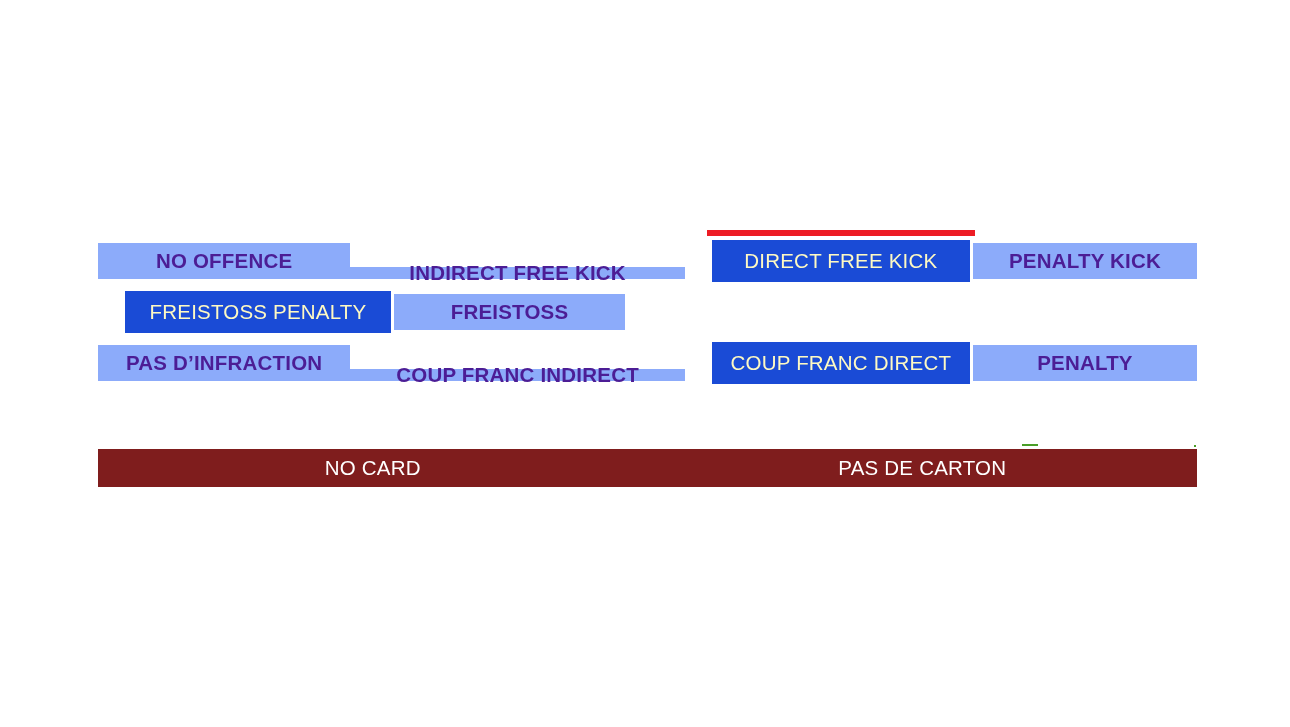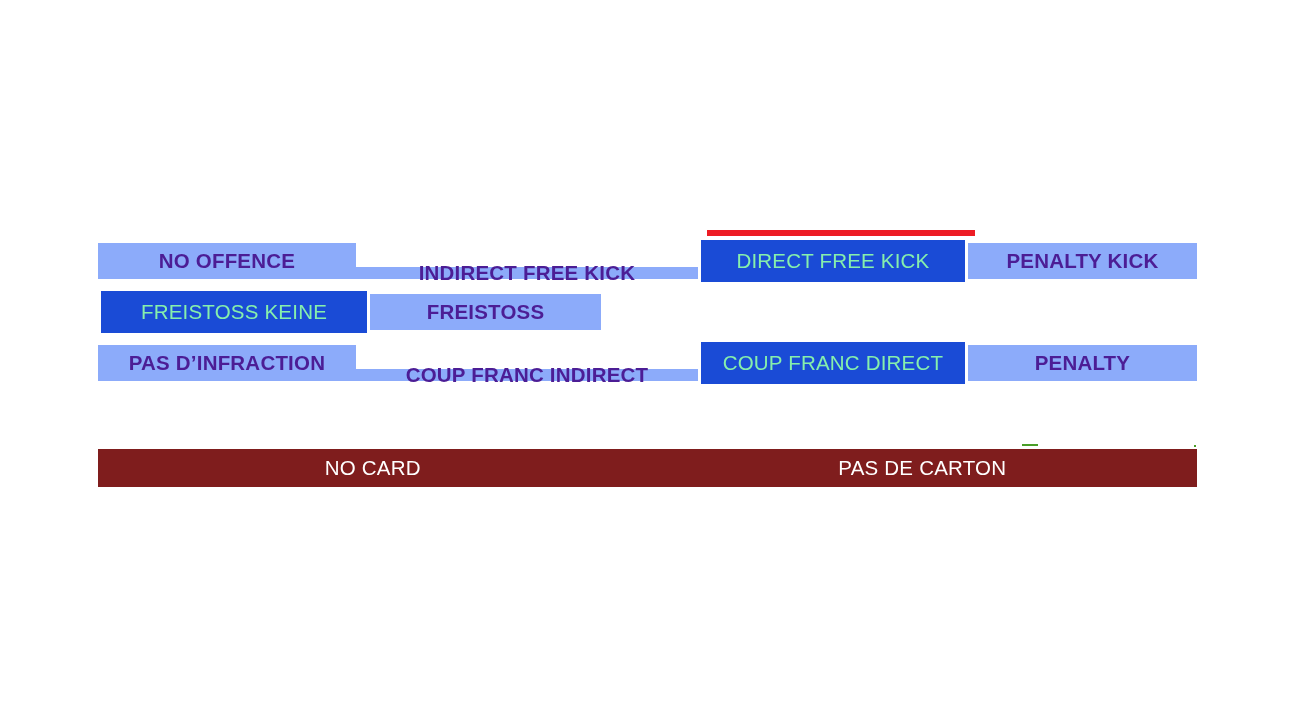--- a/index.html
+++ b/index.html
@@ -60,25 +60,26 @@
 
   .cell-gap {
     width: 3px;
     background: #ffffff;
   }
 
   .cell--highlight {
     position: relative;
     width: 266px;
     background: #1a4bd6;
-    color: #86efac;
+    color: #fef9c3;
     margin-top: -3px;
     margin-bottom: -3px;
     height: 42px;
     align-self: center;
+    margin-left: 24px;
   }
 
   .cell--penalty { width: 231px; margin-left: 3px; }
 
   
   .accent-bar {
     position: absolute;
     left: 707px;
     top: 230px;
     width: 268px;
@@ -136,21 +137,21 @@
     <div class="table-row">
       <div class="cell cell--plain cell--no-offence">NO OFFENCE</div>
       <div class="cell cell--plain cell--indirect">INDIRECT FREE KICK</div>
       <div class="cell-gap"></div>
       <div class="cell cell--highlight">DIRECT FREE KICK</div>
       <div class="cell cell--plain cell--penalty">PENALTY KICK</div>
     </div>
 
     <div class="table-row">
       <div class="cell-gap"></div>
-      <div class="cell cell--highlight">FREISTOSS KEINE</div>
+      <div class="cell cell--highlight">FREISTOSS PENALTY</div>
       <div class="cell cell--plain cell--penalty">FREISTOSS</div>
     </div>
 
     <div class="table-row">
       <div class="cell cell--plain cell--no-offence">PAS D’INFRACTION</div>
       <div class="cell cell--plain cell--indirect">COUP FRANC INDIRECT</div>
       <div class="cell-gap"></div>
       <div class="cell cell--highlight">COUP FRANC DIRECT</div>
       <div class="cell cell--plain cell--penalty">PENALTY</div>
     </div>

